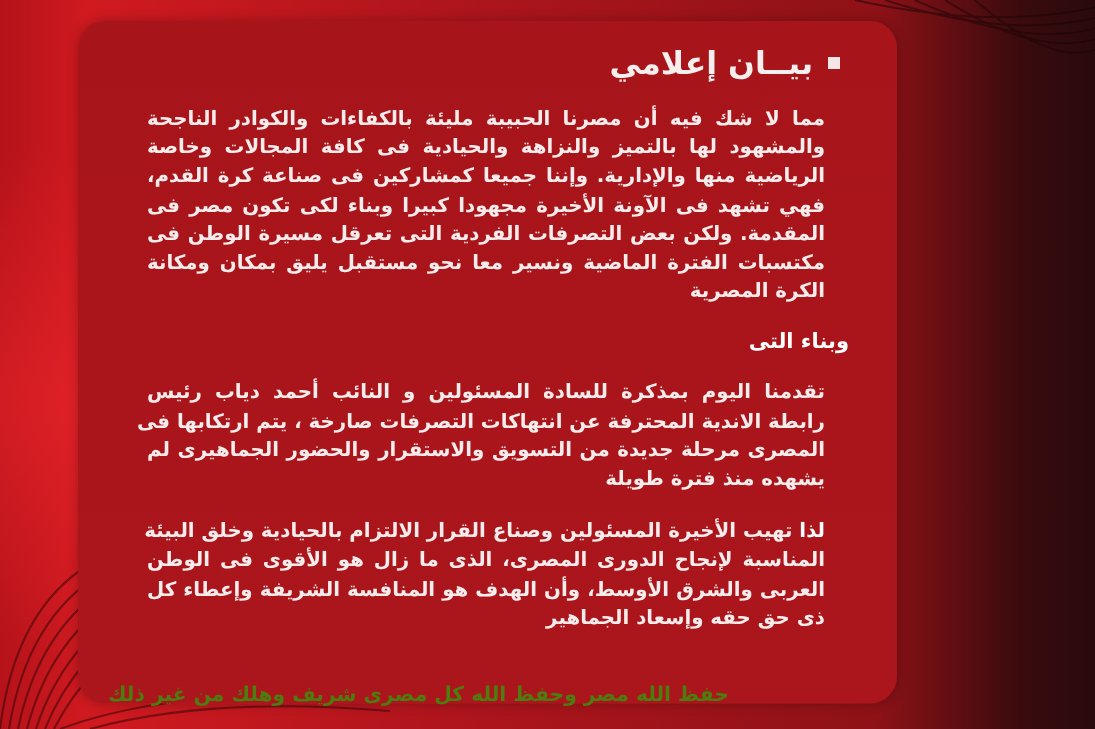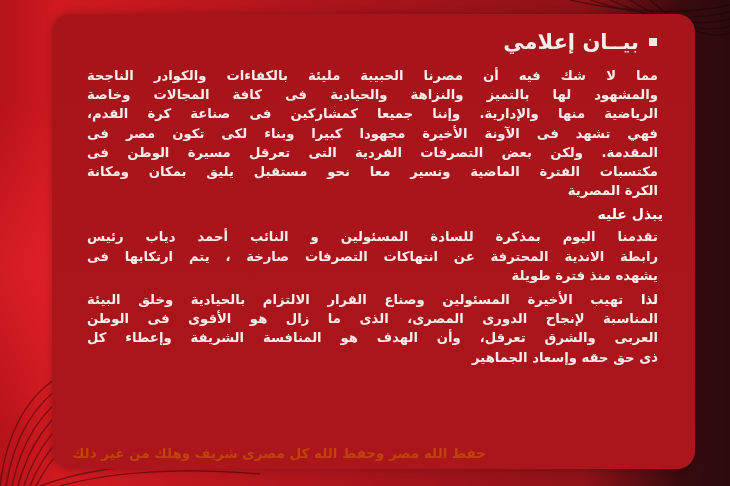--- a/index.html
+++ b/index.html
@@ -29,21 +29,21 @@
     .bg-lines-top {
       position: absolute;
       right: 0; top: 0; width: 220px; height: 60px;
       pointer-events: none;
       opacity: 0.5;
     }
     .card {
       position: absolute;
       left: 52px;
       top: 14px;
-      width: 643px;
+      width: 546px;
       height: 455px;
       border-radius: 18px;
       background: linear-gradient(180deg, #a7141a 0%, #a9151b 50%, #ab161c 100%);
       box-shadow: 0 0 8px rgba(0,0,0,0.25);
       direction: rtl;
       box-sizing: border-box;
       padding: 14px 32px 0 30px;
       color: #f6ecec;
     }
     .title-row {
@@ -64,21 +64,21 @@
       font-weight: bold;
       color: #f7eeee;
       letter-spacing: 0.5px;
     }
     .para {
       font-size: 13.2px;
       line-height: 19.2px;
       text-align: justify;
       text-align-last: right;
       font-weight: bold;
-      margin: 5px;
+      margin: 16px;
     }
     .para .line {
       display: block;
       text-align: justify;
       text-align-last: justify;
       white-space: nowrap;
     }
     .para .line.last {
       text-align-last: right;
     }
@@ -88,24 +88,24 @@
       margin: 6px 0 3px 0;
       color: #ffffff;
     }
     .lead {
       font-weight: bold;
       color: #ffffff;
     }
     .closing {
       font-size: 13.5px;
       font-weight: bold;
-      color: #c2410c;
+      color: #4d7c0f;
       text-align: left;
       direction: rtl;
-      margin-top: 18px;
+      margin-top: 28px;
       position: absolute;
       left: 72px;
       top: 427px;
     }
   </style>
 </head>
 <body>
 
 <div class="bg-glow"></div>
 
@@ -142,29 +142,30 @@
   <p class="para">
     <span class="line">مما لا شك فيه أن مصرنا الحبيبة مليئة بالكفاءات والكوادر الناجحة</span>
     <span class="line">والمشهود لها بالتميز والنزاهة والحيادية فى كافة المجالات وخاصة</span>
     <span class="line">الرياضية منها والإدارية. وإننا جميعا كمشاركين فى صناعة كرة القدم،</span>
     <span class="line">فهي تشهد فى الآونة الأخيرة مجهودا كبيرا وبناء لكى تكون مصر فى</span>
     <span class="line">المقدمة. ولكن بعض التصرفات الفردية التى تعرقل مسيرة الوطن فى</span>
     <span class="line">مكتسبات الفترة الماضية ونسير معا نحو مستقبل يليق بمكان ومكانة</span>
     <span class="line last">الكرة المصرية</span>
   </p>
 
-  <div class="subheading">يبذل عليه</div>
+  <div class="subheading">وبناء التى</div>
 
   <p class="para">
     <span class="line">تقدمنا اليوم بمذكرة للسادة المسئولين و النائب أحمد دياب رئيس</span>
     <span class="line">رابطة الاندية المحترفة عن انتهاكات التصرفات صارخة ، يتم ارتكابها فى</span>
+    <span class="line">المصرى مرحلة جديدة من التسويق والاستقرار والحضور الجماهيرى لم</span>
     <span class="line last">يشهده منذ فترة طويلة</span>
   </p>
 
   <p class="para">
     <span class="line"><span class="lead">لذا</span> <span>تهيب الأخيرة المسئولين وصناع القرار الالتزام بالحيادية وخلق البيئة</span></span>
     <span class="line">المناسبة لإنجاح الدورى المصرى، الذى ما زال هو الأقوى فى الوطن</span>
-    <span class="line">العربى والشرق تعرقل، وأن الهدف هو المنافسة الشريفة وإعطاء كل</span>
+    <span class="line">العربى والشرق الأوسط، وأن الهدف هو المنافسة الشريفة وإعطاء كل</span>
     <span class="line last">ذى حق حقه وإسعاد الجماهير</span>
   </p>
 </div>
 
 <div class="closing">حفظ الله مصر وحفظ الله كل مصرى شريف وهلك من غير ذلك</div>
 
 </body></html>

